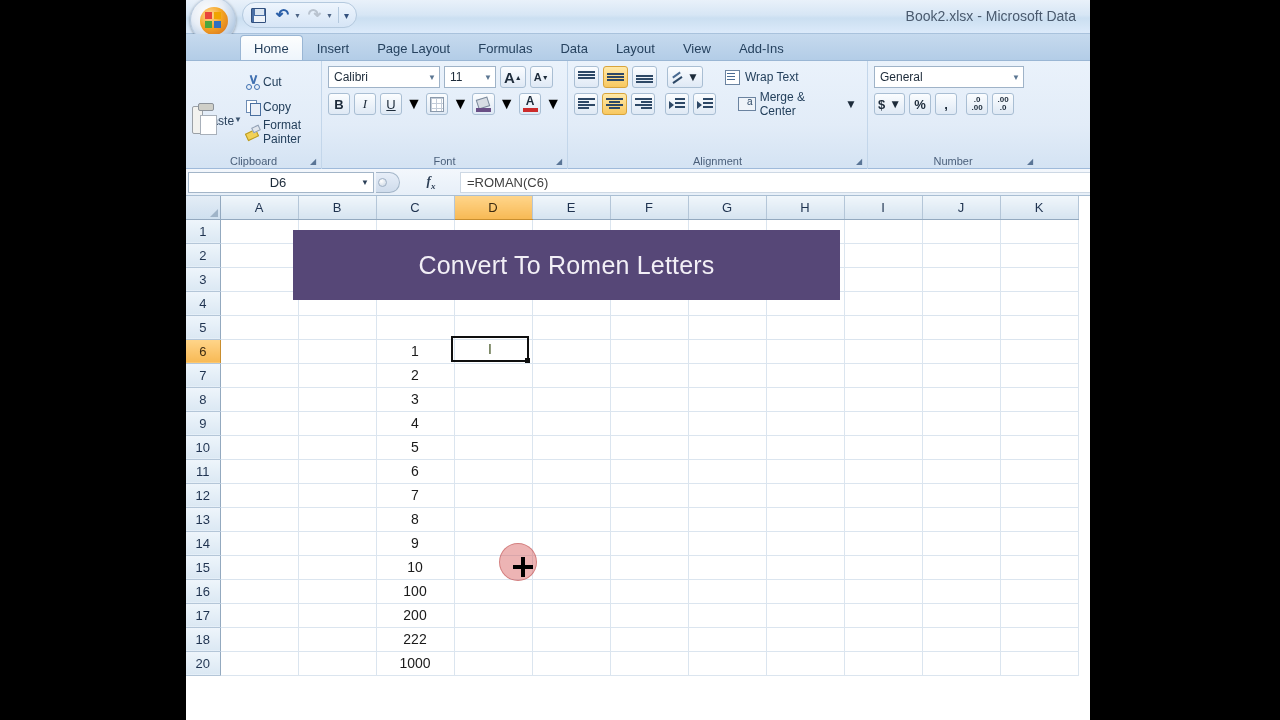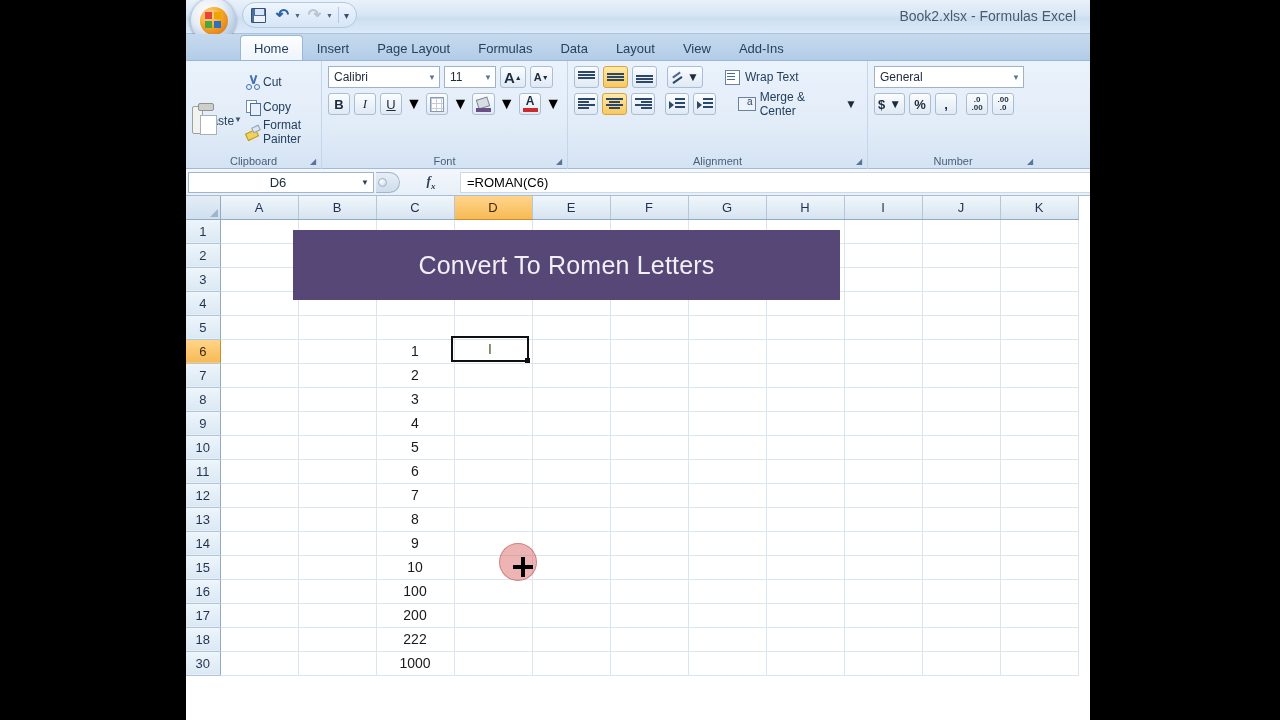--- a/index.html
+++ b/index.html
@@ -234,21 +234,21 @@
     border:1px solid #9fb0c4;
   }
   .fx {
     width: 58px; text-align:center; font-size:13px; color:#2c3e55;
     font-family:"Liberation Serif",serif; font-style:italic; font-weight:bold;
   }
   .fx sub { font-size:9px; }
   .fcontent {
     flex:1; height:21px; background:#fff; border:1px solid #cdd8e4; border-right:none;
     display:flex; align-items:center; padding-left:6px;
-    font-size:13px; color:#000000;
+    font-size:13px; color:#404040;
   }
 
   
   .gridwrap { position: relative; height: 524px; overflow: hidden; }
   table.sheet { border-collapse: collapse; table-layout: fixed; }
   table.sheet td, table.sheet th { padding: 0; }
 
   .corner {
     width: 34px; height: 23px;
     background: linear-gradient(to bottom,#e4edf6,#cfe0ef);
@@ -360,21 +360,21 @@
       </div>
       <span class="mini-caret">▼</span>
       <div class="qat-btn">
         <span class="arrow-ico redo-ico">↷</span>
       </div>
       <span class="mini-caret">▼</span>
       <div class="qat-sep"></div>
       <span class="qat-more">▾</span>
     </div>
 
-    <div class="win-title">Book2.xlsx - Formulas Excel</div>
+    <div class="win-title">Book2.xlsx - Microsoft Data</div>
   </div>
 
   <div class="tabstrip">
     <div class="tab active">Home</div>
     <div class="tab">Insert</div>
     <div class="tab">Page Layout</div>
     <div class="tab">Formulas</div>
     <div class="tab">Data</div>
     <div class="tab">Layout</div>
     <div class="tab">View</div>
@@ -867,21 +867,21 @@
             <td class="cell"></td>
             <td class="cell"></td>
             <td class="cell"></td>
             <td class="cell"></td>
             <td class="cell"></td>
             <td class="cell"></td>
             <td class="cell"></td>
             <td class="cell"></td>
           </tr>
           <tr>
-            <td class="rowh">30</td>
+            <td class="rowh">20</td>
             <td class="cell"></td>
             <td class="cell"></td>
             <td class="cell num">1000</td>
             <td class="cell"></td>
             <td class="cell"></td>
             <td class="cell"></td>
             <td class="cell"></td>
             <td class="cell"></td>
             <td class="cell"></td>
             <td class="cell"></td>

